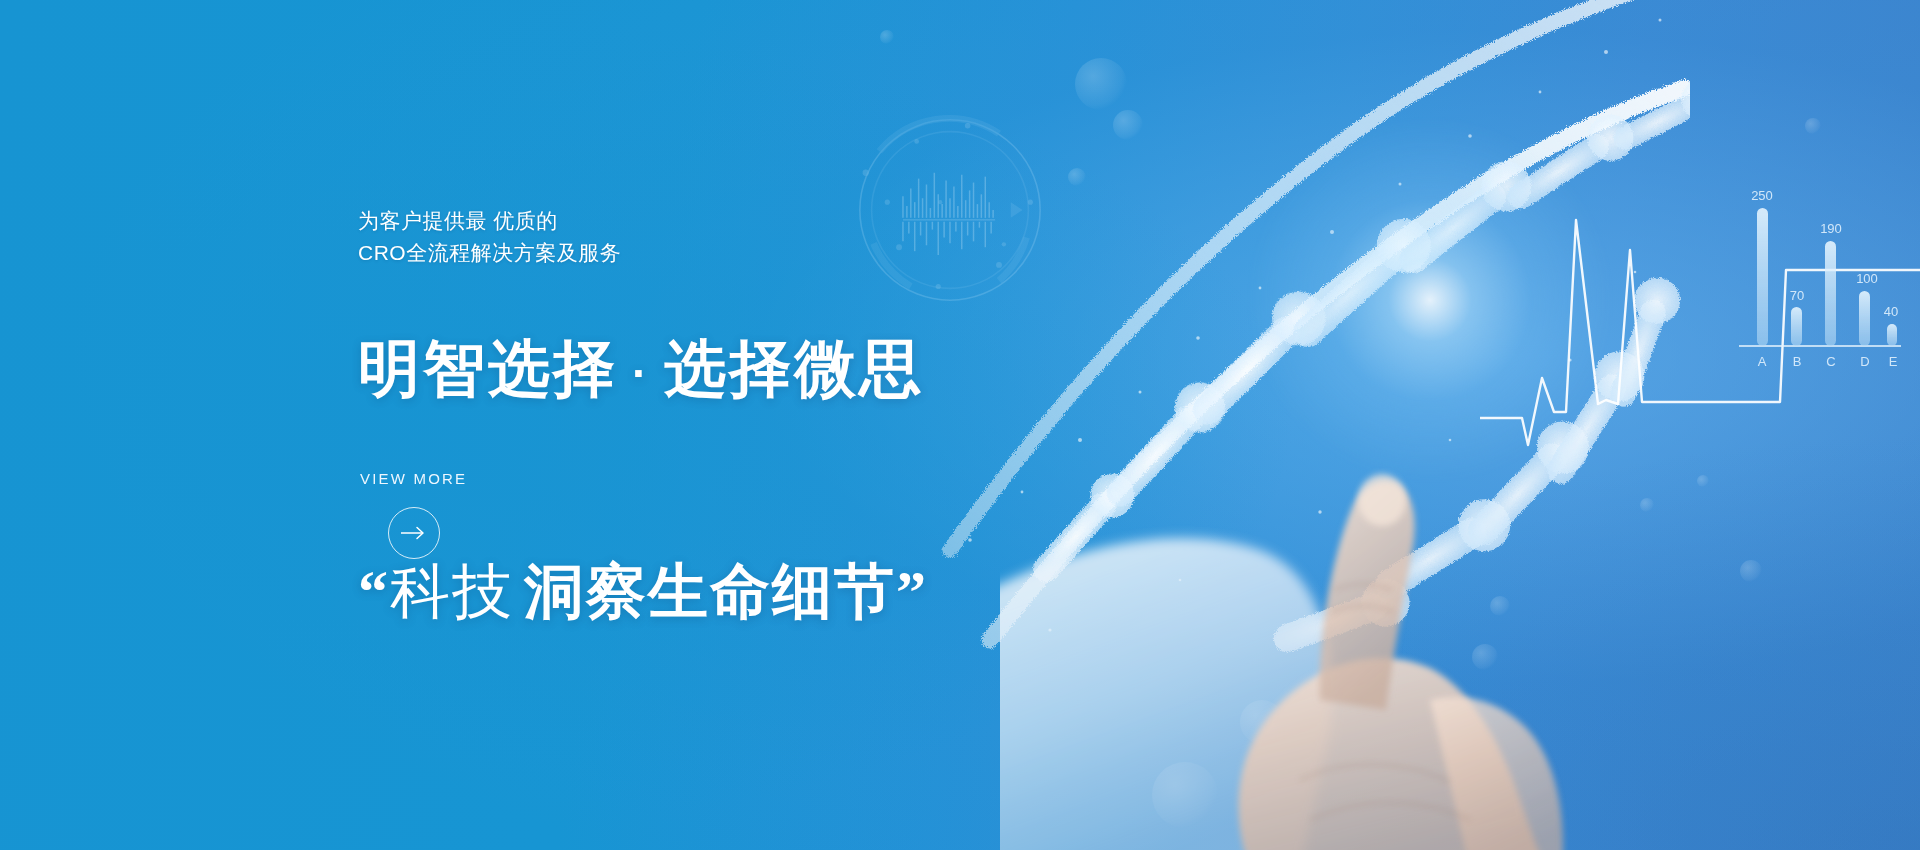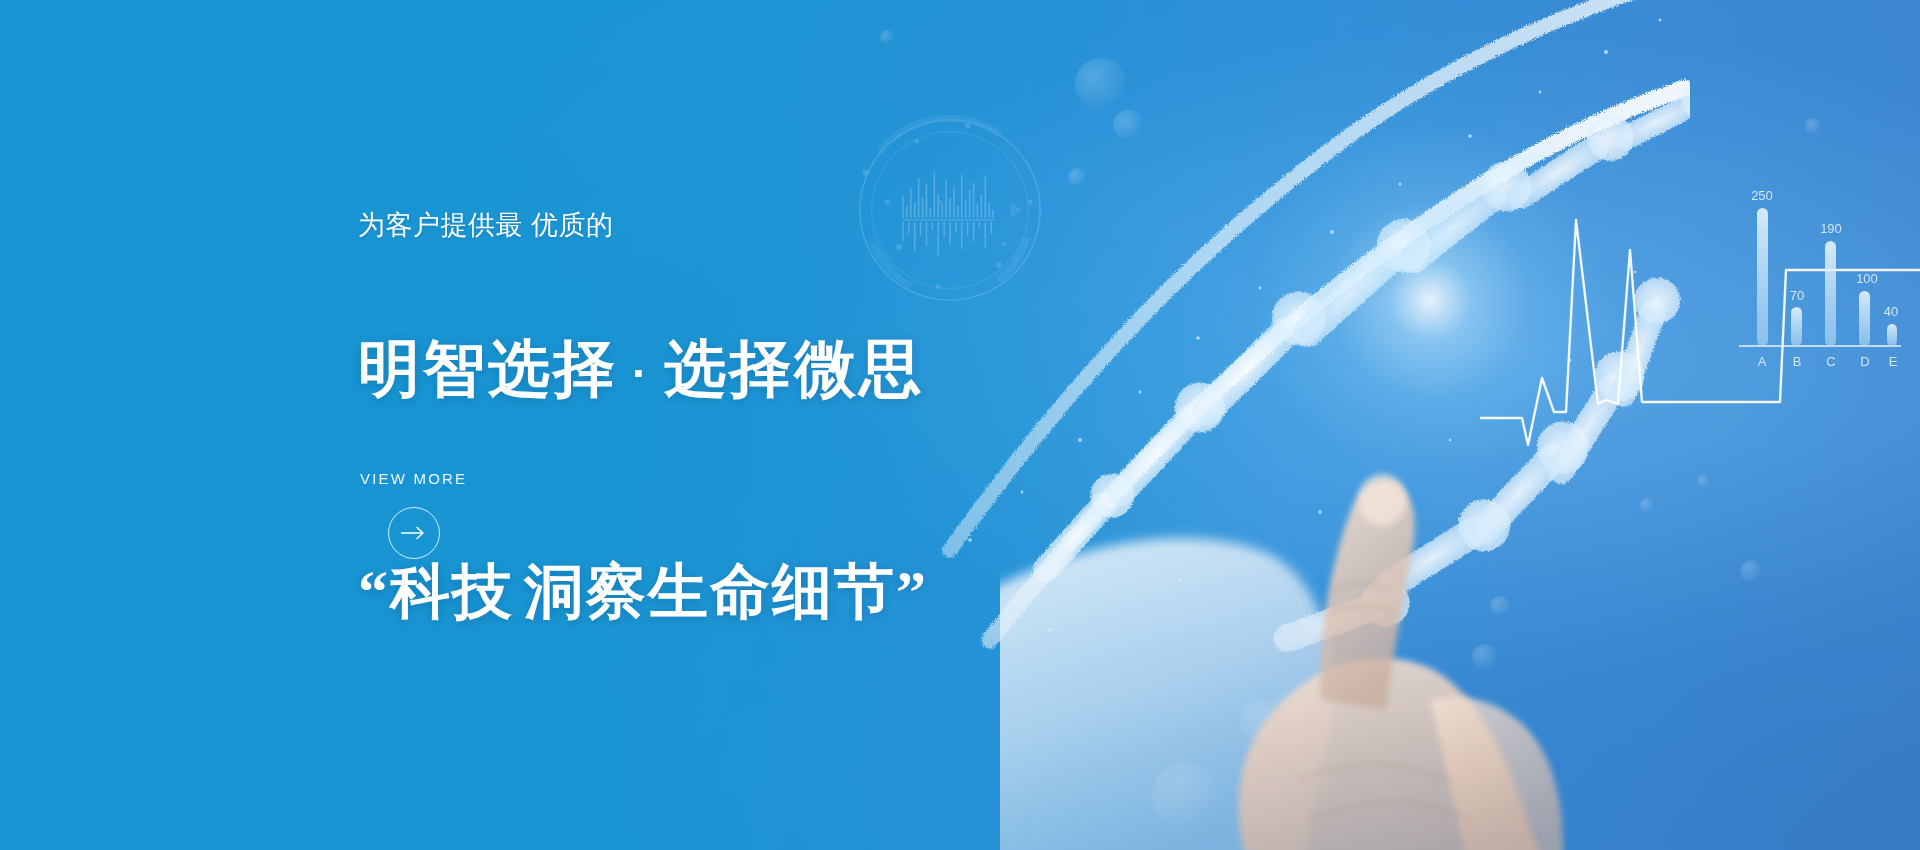--- a/index.html
+++ b/index.html
@@ -55,21 +55,21 @@
   #chart .cbar{ fill:url(#barGrad); }
   #chart text{ font-family:"Liberation Sans",sans-serif; fill:#ddeefc; }
   #chart .vlabel{ font-size:13px; }
   #chart .clabel{ font-size:13px; fill:#cfe6fa; }
 
   
   #content{ position:absolute; left:358px; top:0; width:820px; height:850px; }
 
   .subtitle{
     position:absolute; top:205px; left:0;
-    font-size:27px; line-height:1.52; color:#ffffff;
+    font-size:21px; line-height:1.52; color:#ffffff;
     font-weight:400; letter-spacing:.5px;
     text-shadow:0 1px 3px rgba(10,60,110,.22);
   }
   .subtitle .line{ display:block; white-space:nowrap; }
 
   .headline{
     position:absolute; top:336px; left:0;
     font-size:62px; line-height:1.05; color:#ffffff;
     font-weight:700; letter-spacing:3px; white-space:nowrap;
     text-shadow:0 2px 8px rgba(10,60,110,.25);
@@ -89,21 +89,21 @@
     border-radius:50%; display:flex; align-items:center; justify-content:center;
   }
 
   .quote{
     position:absolute; top:560px; left:0;
     font-size:60px; line-height:1.08; color:#ffffff;
     white-space:nowrap; letter-spacing:2px;
     text-shadow:0 2px 10px rgba(10,60,110,.28);
   }
   .quote .mark{ font-weight:700; font-family:"Liberation Serif",serif; }
-  .quote .strong{ font-weight:700; }
+  .quote .strong{ font-weight:400; }
   .quote .light{ font-weight:700; padding-left:10px; }
 </style>
 </head>
 <body>
 
 <div id="stage">
 
   <div class="bg-base"></div>
   <div class="bg-vignette"></div>
 
@@ -369,20 +369,21 @@
       <text x="96" y="180">C</text>
       <text x="130" y="180">D</text>
       <text x="158" y="180">E</text>
     </g>
   </svg>
 
   <div id="content">
 
     <div class="subtitle">
       <span class="line">为客户提供最 优质的</span>
+      <span class="line">CRO全流程解决方案及服务</span>
     </div>
 
     <h1 class="headline"><span>明智选择</span><span class="dot">·</span><span>选择微思</span></h1>
 
     <a class="viewmore" href="#">
       <span class="vm-label">VIEW MORE</span>
       <span class="vm-circle">
         <svg width="26" height="14" viewBox="0 0 26 14">
           <line x1="0" y1="7" x2="22" y2="7" stroke="#ffffff" stroke-width="1.5"></line>
           <polyline points="16,1.5 22,7 16,12.5" fill="none" stroke="#ffffff" stroke-width="1.5" stroke-linecap="round" stroke-linejoin="round"></polyline>

